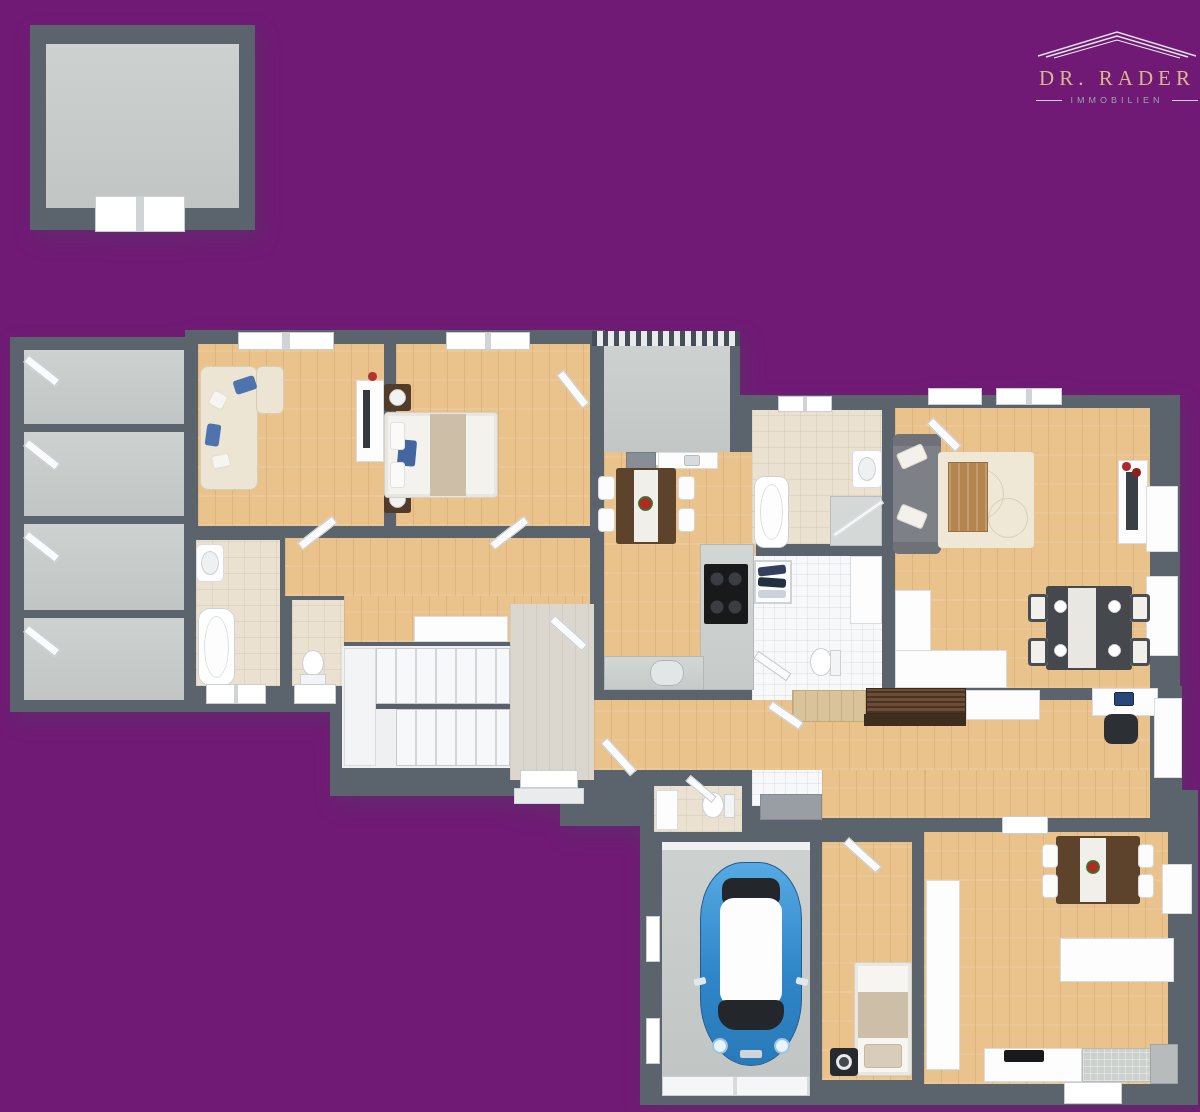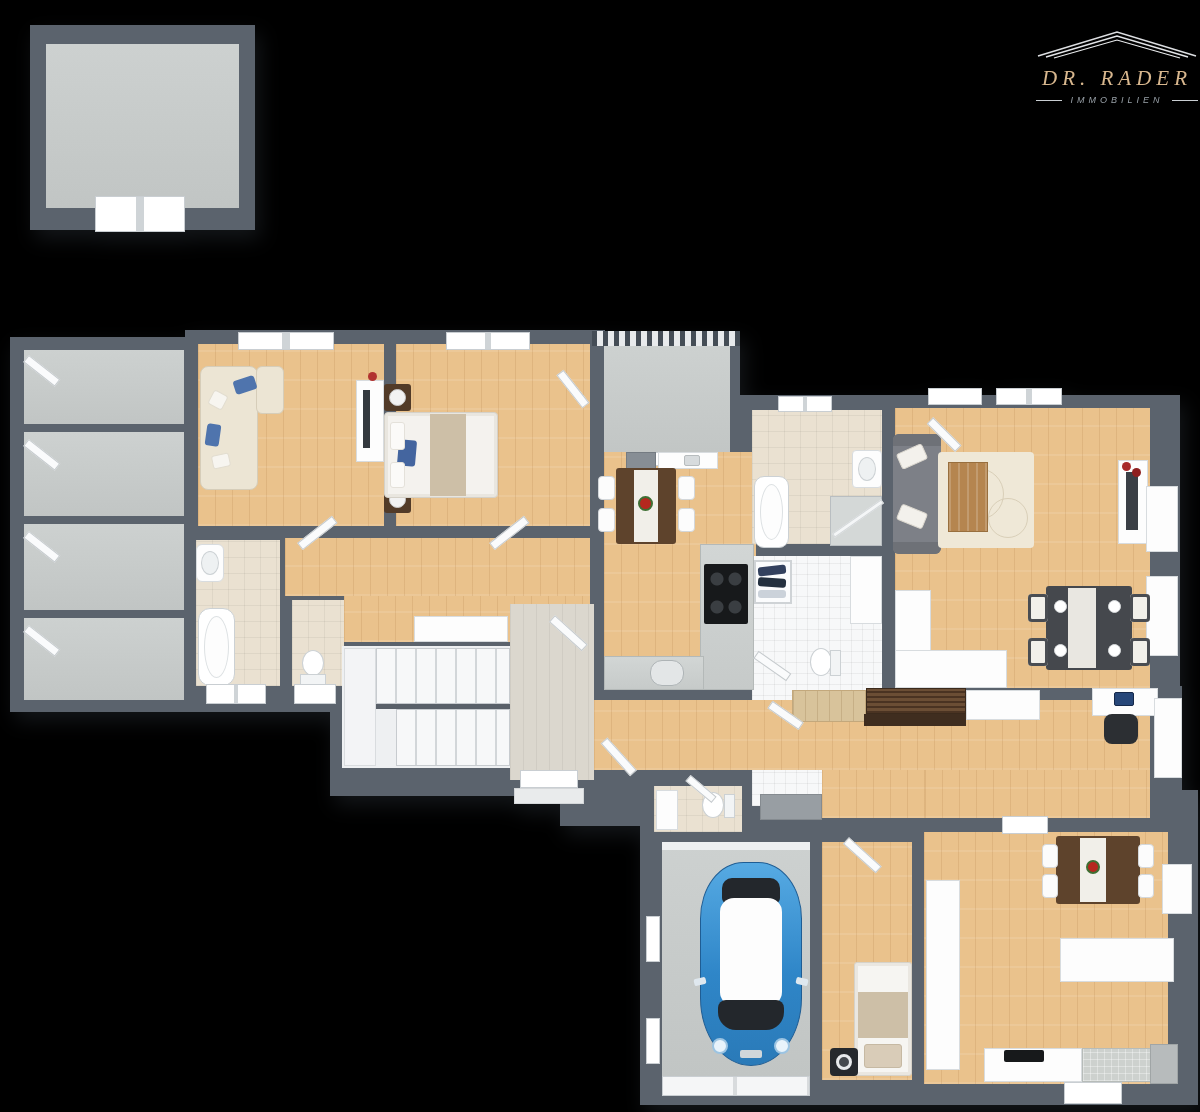--- a/index.html
+++ b/index.html
@@ -1,16 +1,16 @@
 <!DOCTYPE html>
 <html style="--wall: #5b636d; --wood: #eac28c; --concrete: #c6cac9; --tile_beige: #eae1d1; --tile_white: #f7f8f9; --entry_tile: #dbd7ce; --cream_sofa: #ece5d4; --accent_blue: #4f74ad; --sofa_gray: #7d8087; --walnut: #5e432c; --espresso: #45484d; --car_blue: #3490d8; --logo_gold: #d8b78e; --logo_gray: #99a1a8;"><head>
 <meta charset="utf-8">
 <style>
   html,body{margin:0;padding:0;background:#fff;font-family:"Liberation Sans",sans-serif;}
-  #plan{position:relative;width:1200px;height:1112px;background:#000000;overflow:hidden;font-style:italic;}
+  #plan{position:relative;width:1200px;height:1112px;background:#701a75;overflow:hidden;}
   .abs,.wall,.floor,.furn,.win,.leaf,.chair{position:absolute;box-sizing:border-box;}
   .wall{background:var(--wall,#5b636d);}
   .shadowed{position:absolute;inset:0;filter:drop-shadow(5px 9px 10px rgba(70,78,88,.28));}
   .wood{background-color:var(--wood,#eac28c);
     background-image:repeating-linear-gradient(90deg,rgba(151,96,41,.14) 0 1px,transparent 1px 17px),
                      repeating-linear-gradient(0deg,rgba(255,255,255,.10) 0 2px,transparent 2px 29px);}
   .concrete{background:linear-gradient(180deg,#cdd1d0,#c1c5c4);}
   .tileb{background-color:var(--tile_beige,#eae1d1);
     background-image:repeating-linear-gradient(90deg,rgba(0,0,0,.05) 0 1px,transparent 1px 16px),
                      repeating-linear-gradient(0deg,rgba(0,0,0,.05) 0 1px,transparent 1px 16px);}

